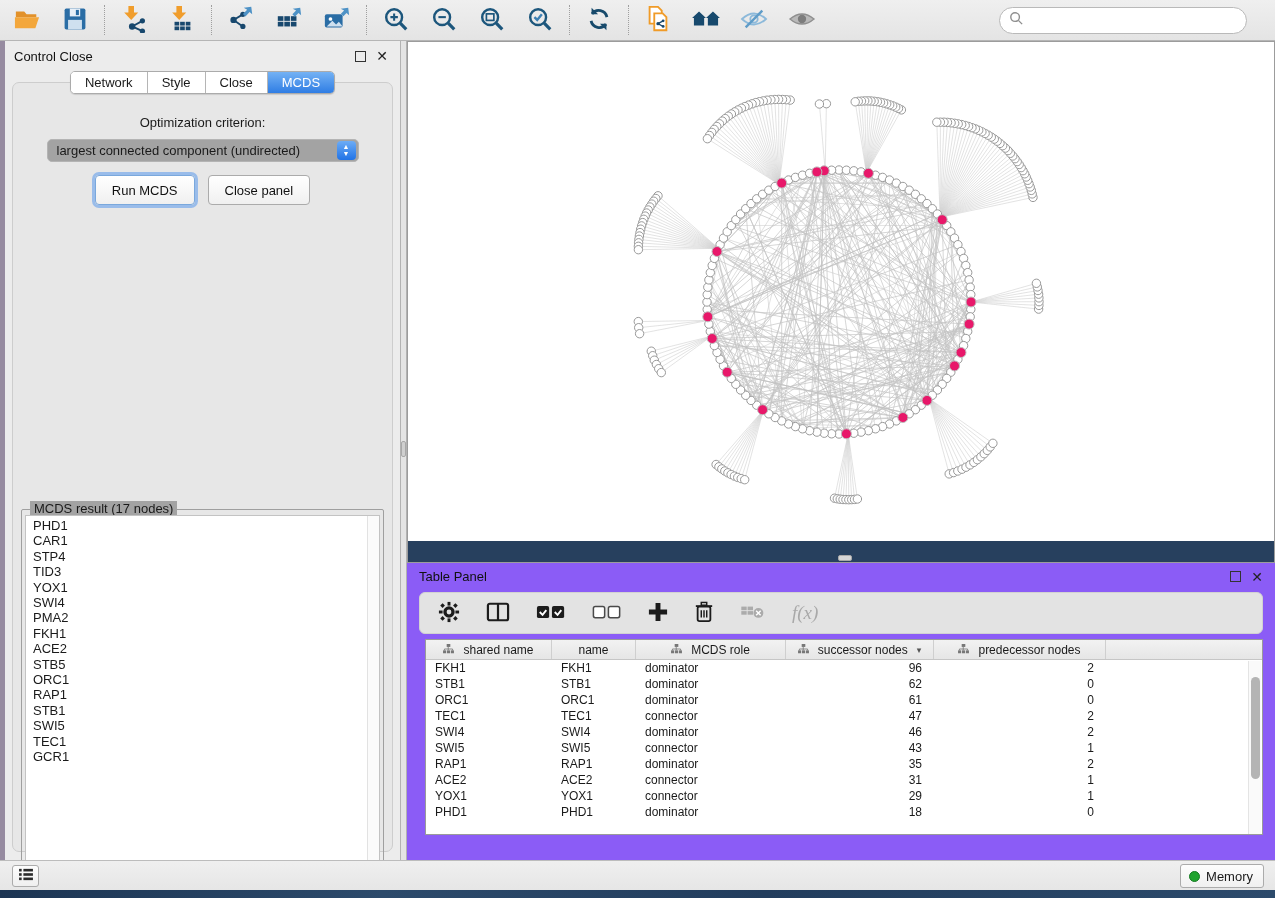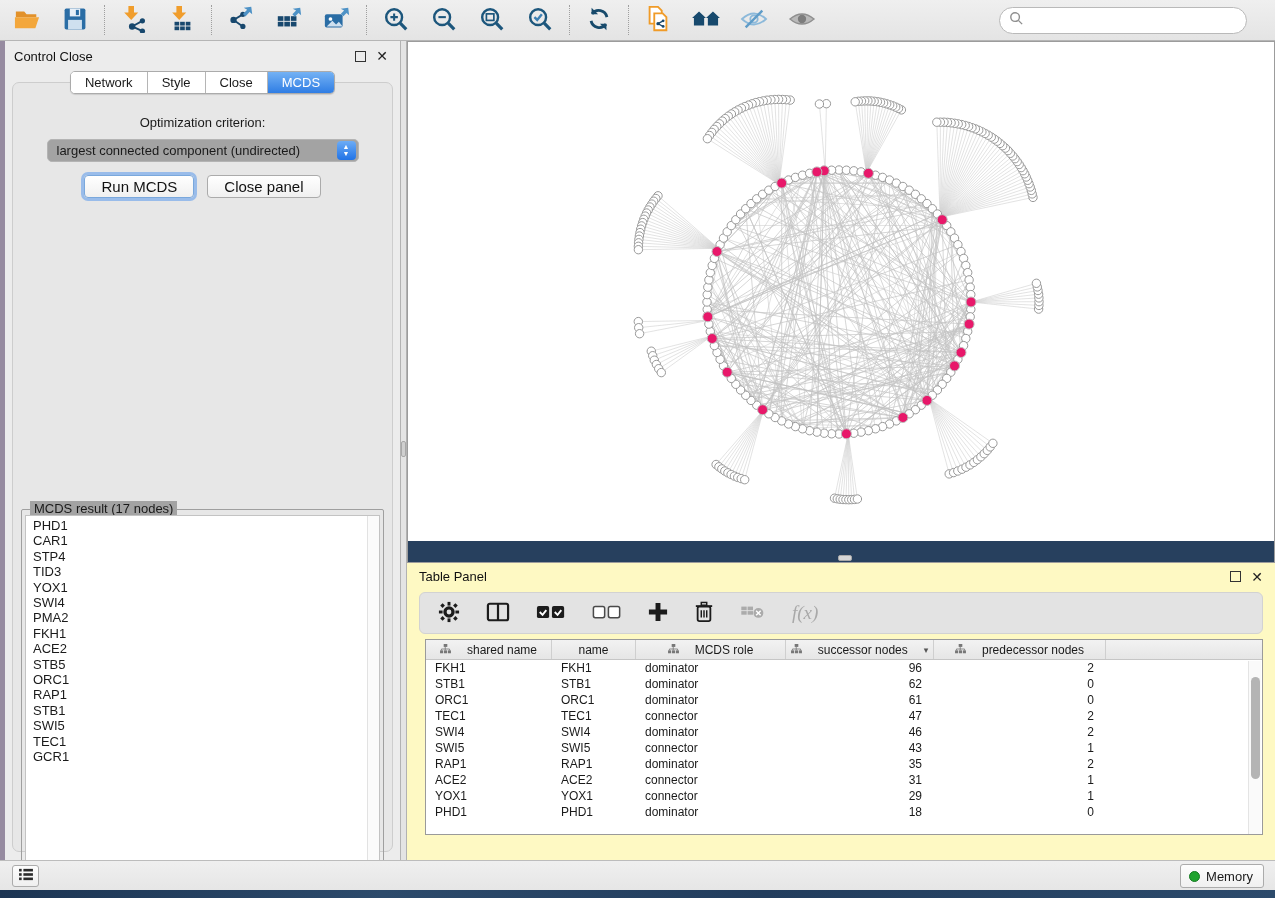--- a/index.html
+++ b/index.html
@@ -42,21 +42,21 @@
   .cp-body { position:absolute; left:7px; top:41px; width:381px; height:770px;
     background:#e7e7e7; border:1px solid #cdcdcd; border-radius:7px; }
   .opt-label { text-align:center; margin-top:32px; font-size:13px; }
   .select { width:312px; height:23px; margin:9px auto 0; background:#a3a3a3; border:1px solid #b4b4b4; border-radius:5px;
     display:flex; align-items:center; position:relative; cursor:default;gap:28px; }
   .select-text { flex:1; padding-left:9px; font-size:13px; white-space:nowrap; }
   .select-step { width:19px; height:19px; margin-right:2px; border-radius:4px;
     background:linear-gradient(#6cacf6,#2173e6); display:flex; flex-direction:column; align-items:center; justify-content:center; gap:1px; }
   .select-step span { color:#fff; font-size:7px; line-height:6px; }
   .btn-row { display:flex; justify-content:center; gap:13px; margin-top:13px; }
-  .aqua-btn { height:23px; padding:0 16px; font-size:15px; font-family:inherit; color:#111;
+  .aqua-btn { height:30px; padding:0 16px; font-size:13px; font-family:inherit; color:#111;
     background:linear-gradient(#ffffff,#f0f0f0); border:1px solid #ababab; border-radius:4px; cursor:default; }
   .aqua-btn.focused { box-shadow:0 0 0 3px rgba(110,165,235,.65); border-color:#7aa8dc; }
 
   .group-box { position:absolute; left:8px; top:426px; width:363px; height:370px; border:1px solid #9f9f9f; border-radius:2px; }
   .group-title { position:absolute; left:8px; top:-9px; background:#a3a3a3; padding:0 4px; font-size:13px; }
   .mcds-list { position:absolute; left:3px; top:5px; width:355px; height:360px; background:#fff;
     border:1px solid #c3c3c3; overflow:hidden; }
   .mcds-items { padding:2px 0 0 7px; }
   .mcds-item { font-size:13px; line-height:15.4px; }
   .mcds-scroll { position:absolute; right:0; top:0; width:12px; height:100%; background:#fbfbfb; border-left:1px solid #e2e2e2; }
@@ -73,31 +73,31 @@
   .light { width:12px; height:12px; border-radius:50%; }
   .light.red { background:#fc5b57; border:1px solid #dd3f39; }
   .light.yellow { background:#fdbe41; border:1px solid #de9b2d; }
   .light.green { background:#34c84a; border:1px solid #24a532; }
   .net-title { position:absolute; left:0; right:0; text-align:center; font-size:13px; color:#222; }
   .net-canvas { width:866px; height:499px; background:#fff; position:relative; }
   .net-canvas svg { display:block; }
   .hgrip { position:absolute; left:430px; bottom:1px; width:14px; height:6px; background:#d6d6d6; border:1px solid #a8a8a8; border-radius:2px; }
 
   
-  .table-panel { position:absolute; left:407px; top:563px; width:868px; height:297px; background:#fef9c3; }
+  .table-panel { position:absolute; left:407px; top:563px; width:868px; height:297px; background:#8b5cf6; }
   .tp-header { height:24px; display:flex; align-items:center; padding:3px 12px 0 12px; }
   .tp-toolbar { position:absolute; left:12px; top:29px; width:844px; height:42px; background:#e3e3e3;
     border:1px solid #d2d2d2; border-radius:6px; display:flex; align-items:center; gap:26px; padding-left:18px; }
   .tp-ico { display:flex; align-items:center; justify-content:center; cursor:default; }
   .fx-label { font-family:"Liberation Serif","DejaVu Serif",serif; font-style:italic; font-size:19px; color:#a9a9a9; }
 
   .node-table { position:absolute; left:18px; top:76px; width:838px; height:196px; background:#fff; border:1px solid #9a9a9a; }
   .nt-header { display:grid; grid-template-columns:126px 84px 150px 148px 172px 1fr; height:20px;
     background:linear-gradient(#f2f2f2,#e6e6e6); border-bottom:1px solid #c6c6c6; font-size:12px; }
-  .nt-hcell { display:flex; align-items:center; justify-content:center; gap:16px; border-right:1px solid #cfcfcf; color:#1a1a1a; overflow:hidden; }
+  .nt-hcell { display:flex; align-items:center; justify-content:center; gap:9px; border-right:1px solid #cfcfcf; color:#1a1a1a; overflow:hidden; }
   .nt-hcell:last-child { border-right:none; }
   .sort-chev { font-size:9px; color:#555; }
   .nt-body { position:relative; height:174px; overflow:hidden; }
   .nt-row { display:grid; grid-template-columns:126px 84px 150px 148px 172px 1fr; height:16px; font-size:12px; align-items:center; }
   .nt-cell { padding-left:9px; white-space:nowrap; overflow:hidden; }
   .nt-cell.num { text-align:right; padding-right:12px; }
   .nt-scroll { position:absolute; right:1px; top:0px; width:13px; height:173px; background:#fafafa; border-left:1px solid #e4e4e4; }
   .nt-thumb { position:absolute; left:2px; top:16px; width:9px; height:102px; background:#b4b4b4; border-radius:5px; }
 
   .tp-tabs { position:absolute; left:0; top:276px; width:100%; display:flex; justify-content:center; }

